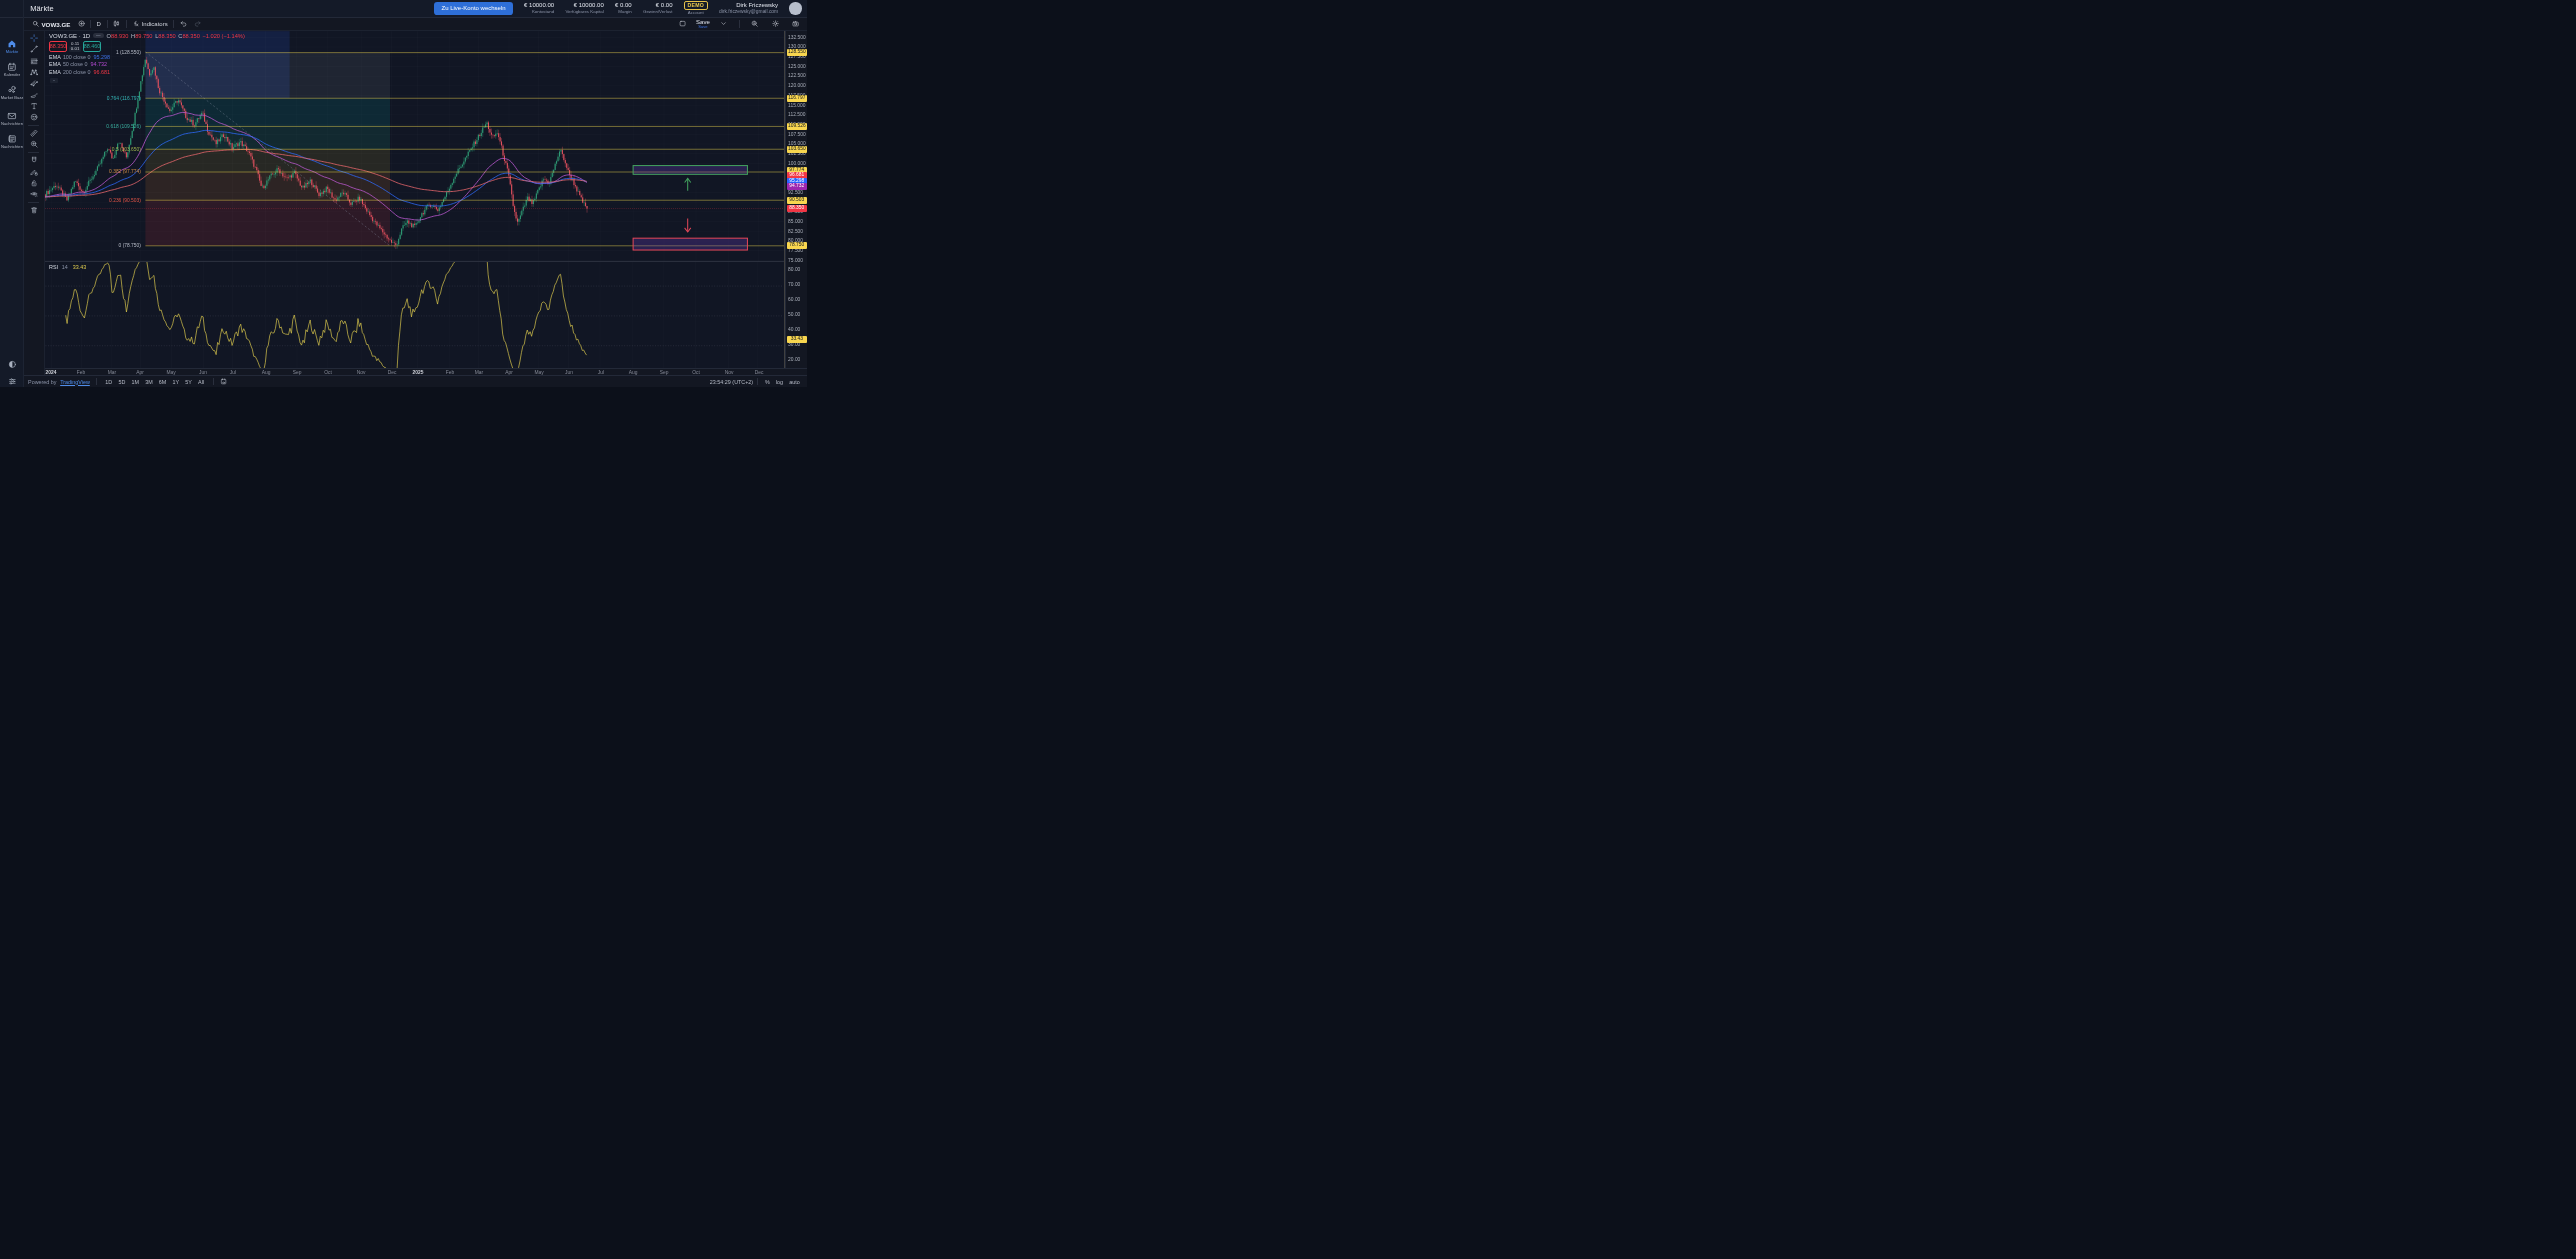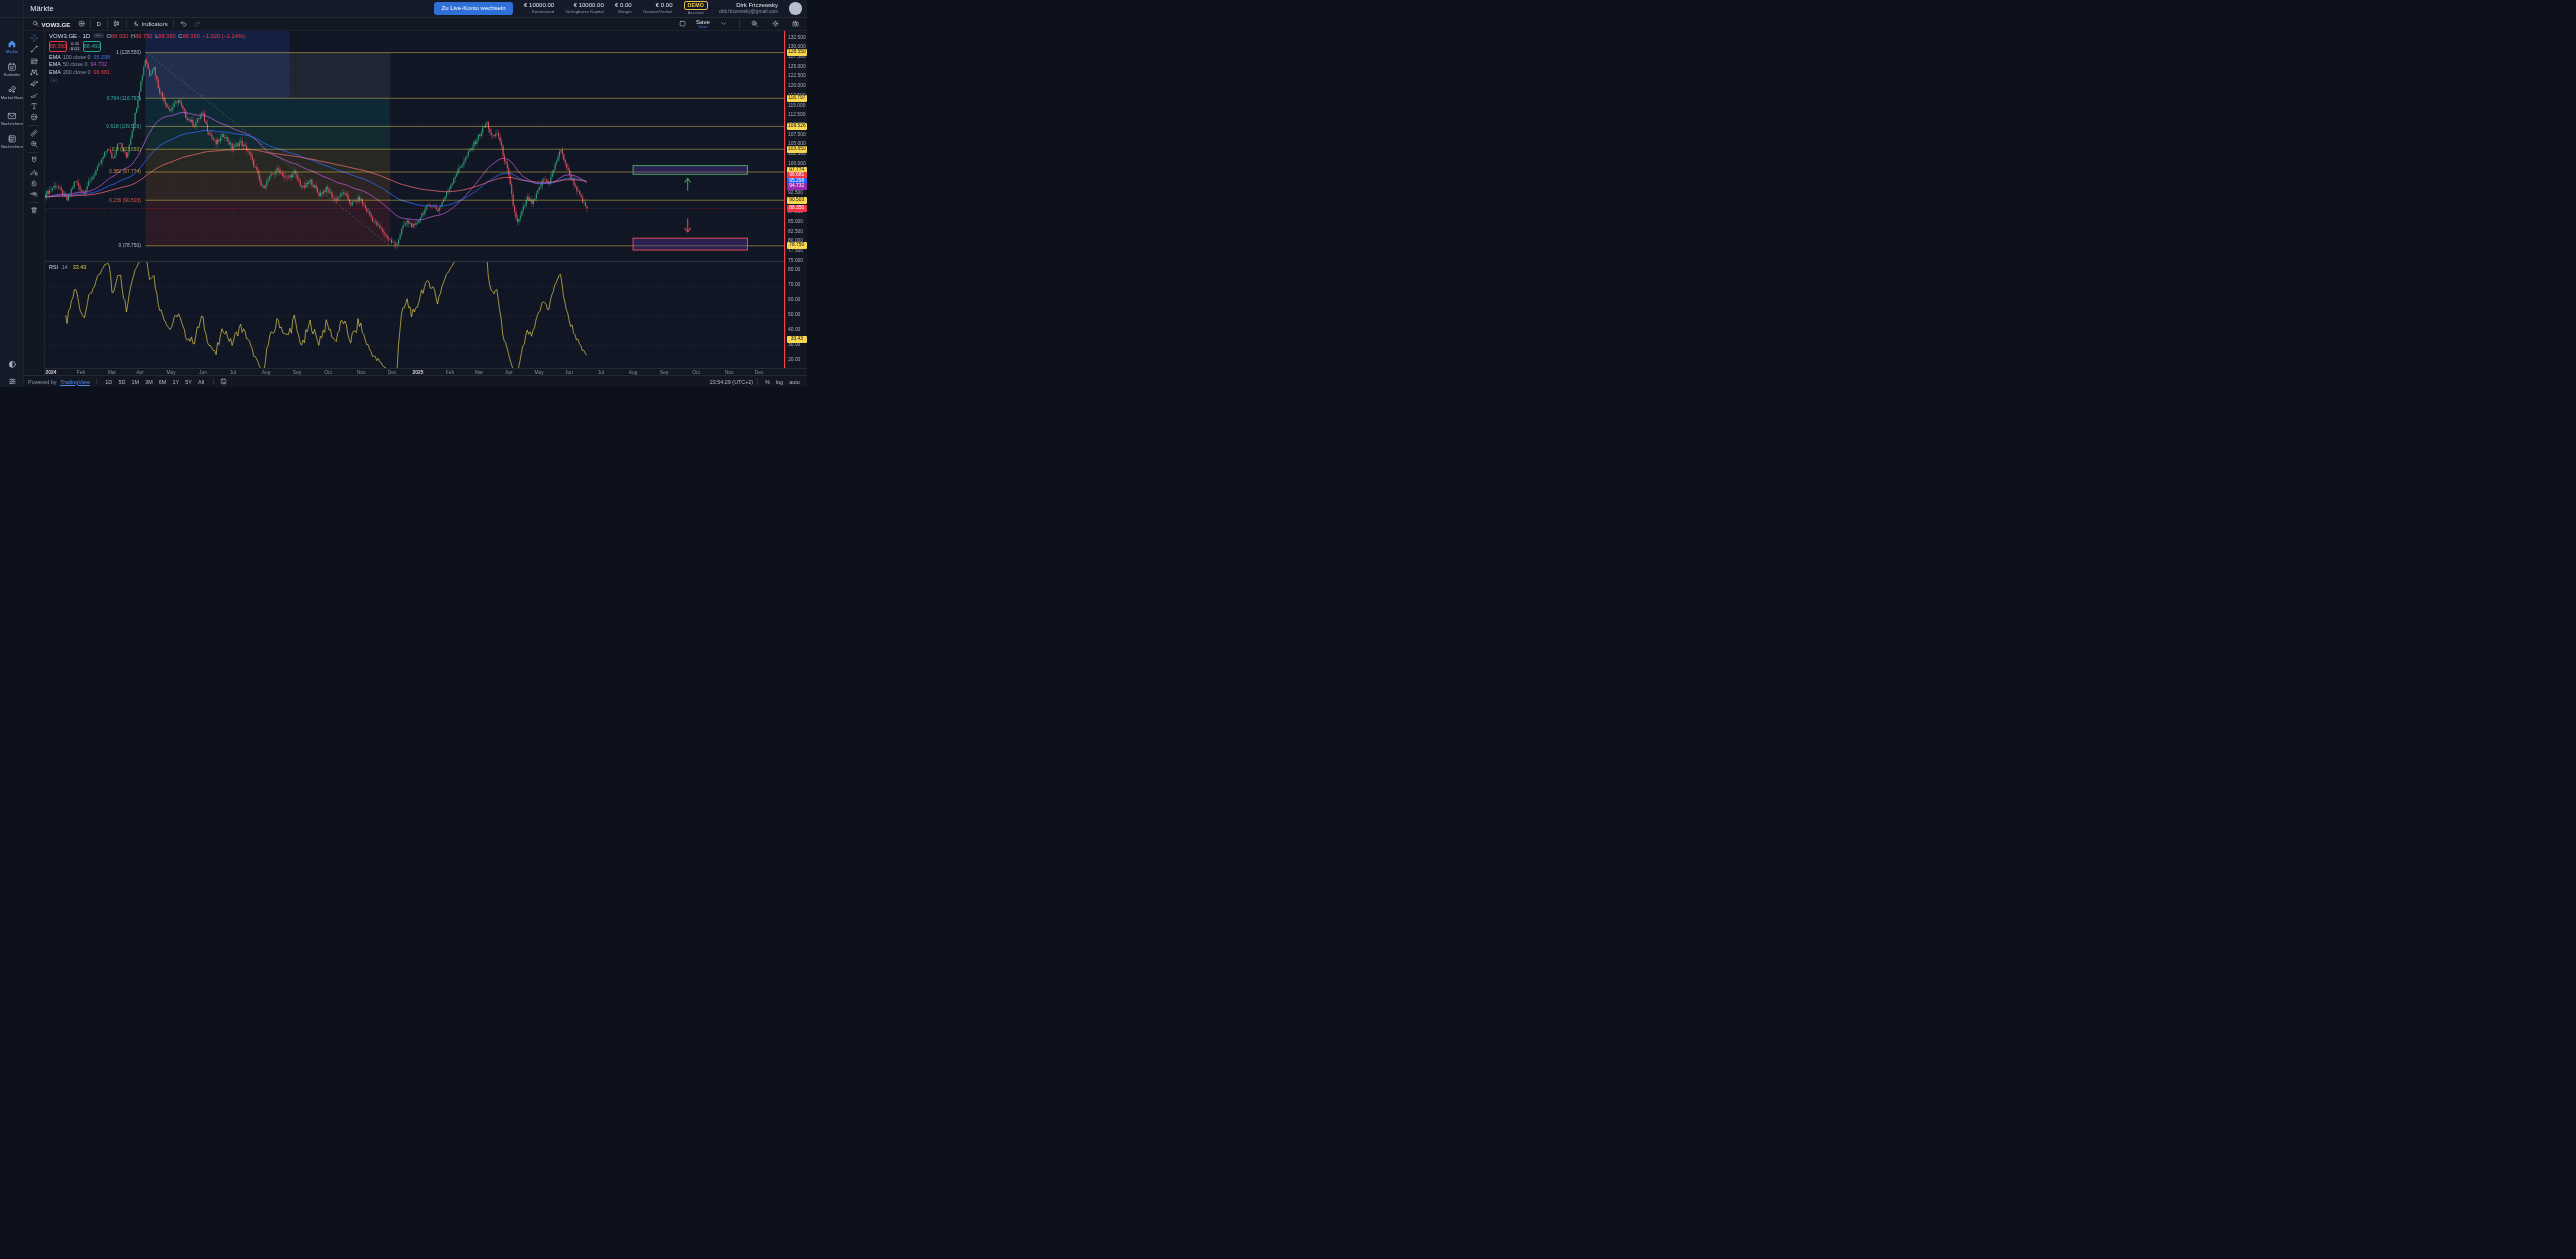--- a/index.html
+++ b/index.html
@@ -1,17 +1,17 @@
 <!DOCTYPE html>
 <html style="font-size:8.2px"><head>
 <meta charset="utf-8">
 <style>
   *{margin:0;padding:0;box-sizing:border-box}
   html,body{background:#0c101a;font-family:"Liberation Sans","DejaVu Sans",sans-serif;}
-  #root{position:relative;width:807px;height:387px;background:#ef4444;overflow:hidden;color:#b2b5be;}
+  #root{position:relative;width:807px;height:387px;background:#404040;overflow:hidden;color:#b2b5be;}
   
   #topbar{position:absolute;left:0;top:0;width:807px;height:18px;background:#141a28;border-bottom:0.5px solid #232938;display:flex;align-items:center;z-index:40}
   #logo-box{width:24px;height:18px;display:flex;align-items:center;justify-content:center;border-right:0.5px solid #1d2433;color:#e6e9f0}
   #page-title{margin-left:6.2px;font-size:7.5px;color:#e8eaf0;letter-spacing:0.1px}
   #tb-right{margin-left:auto;display:flex;align-items:center;gap:11.3px;padding-right:5.2px}
   #live-btn{background:#2e6fd8;color:#fff;border:none;border-radius:3.1px;font-size:6px;padding:3.1px 7.2px;font-family:inherit;cursor:pointer;white-space:nowrap}
   .stat{display:flex;flex-direction:column;align-items:flex-end;line-height:1.25}
   .stat .v{font-size:6px;color:#e2e6ee}
   .stat .l{font-size:4.4px;color:#8b93a7;white-space:nowrap}
   #demo-wrap{display:flex;flex-direction:column;align-items:center;line-height:1.2}

